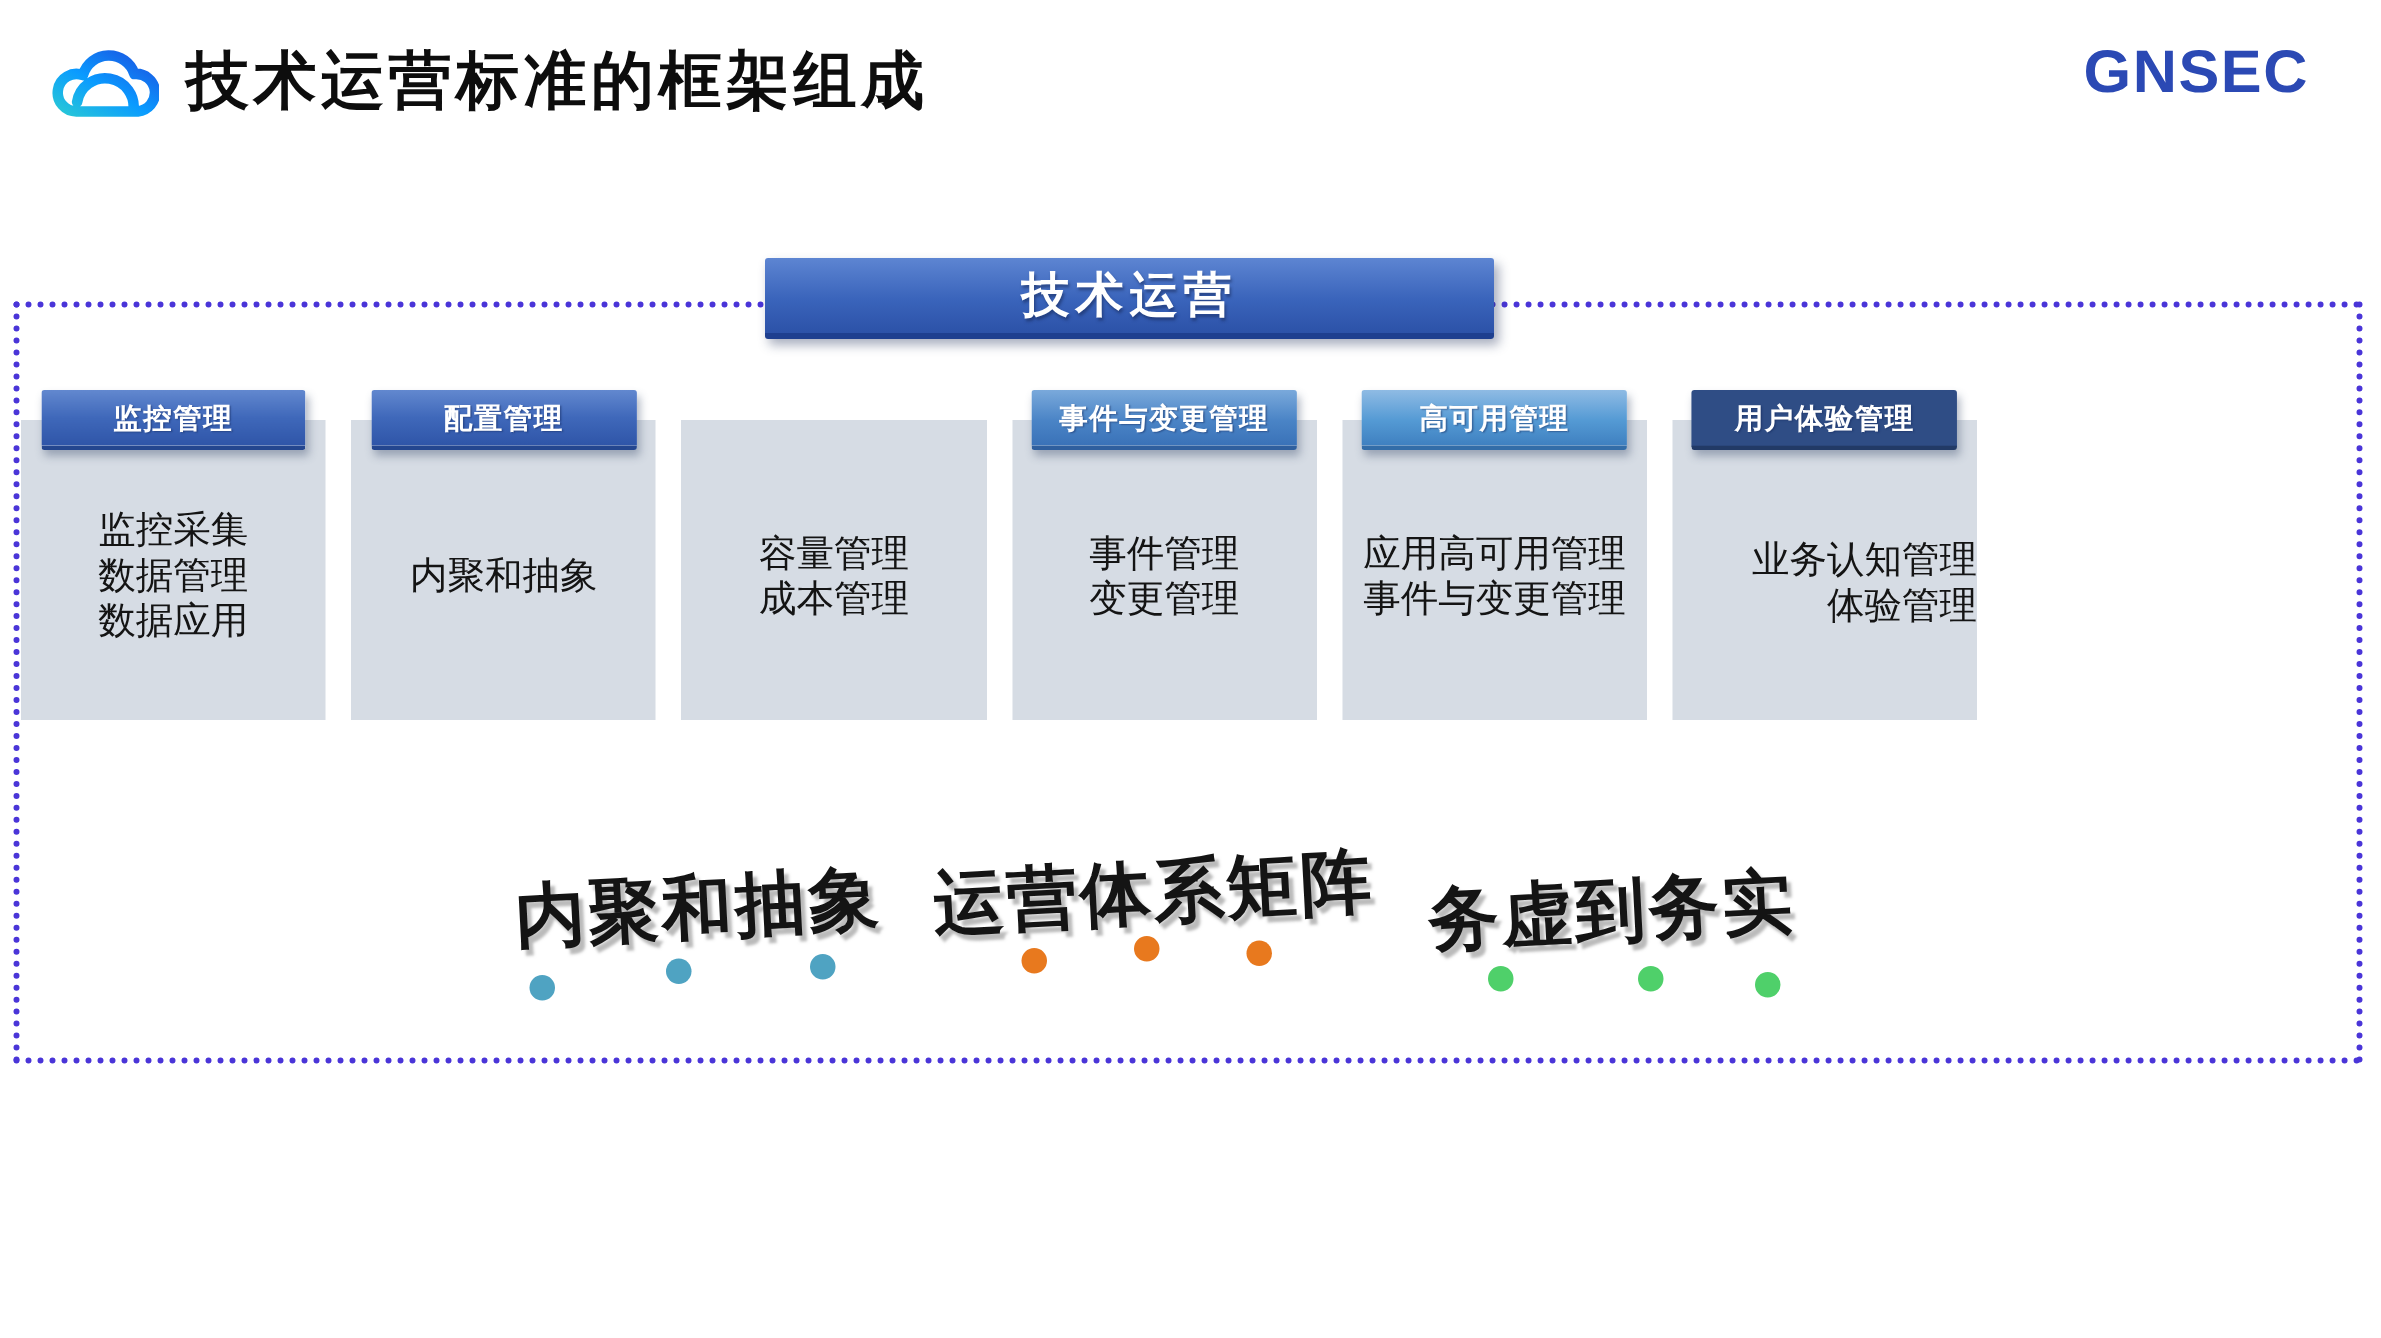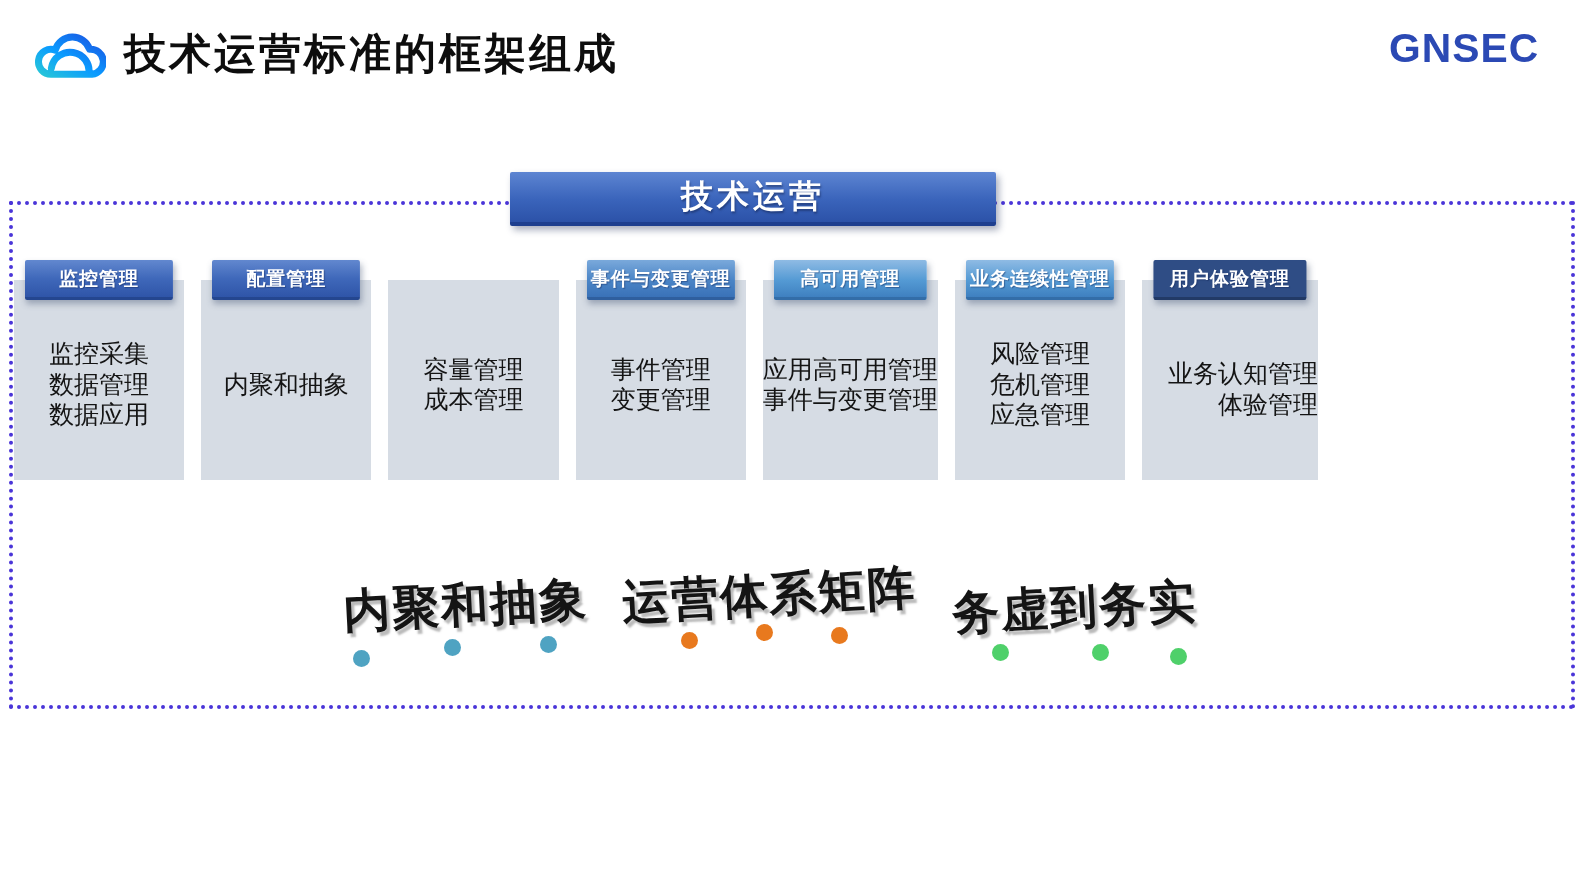--- a/index.html
+++ b/index.html
@@ -138,28 +138,20 @@
   </div>
 
   <div class="col">
     <div class="col-header hdr-light">高可用管理</div>
     <div class="col-body">
       <div class="col-item">应用高可用管理</div>
       <div class="col-item">事件与变更管理</div>
     </div>
   </div>
 
-  <div class="col">
-    <div class="col-header hdr-light">业务连续性管理</div>
-    <div class="col-body">
-      <div class="col-item">风险管理</div>
-      <div class="col-item">危机管理</div>
-      <div class="col-item">应急管理</div>
-    </div>
-  </div>
 
   <div class="col">
     <div class="col-header hdr-navy">用户体验管理</div>
     <div class="col-body" style="align-items:flex-end; padding-left:26px; justify-content:flex-start; padding-top:78px;">
       <div class="col-item">业务认知管理</div>
       <div class="col-item">体验管理</div>
     </div>
   </div>
 
 </div>

